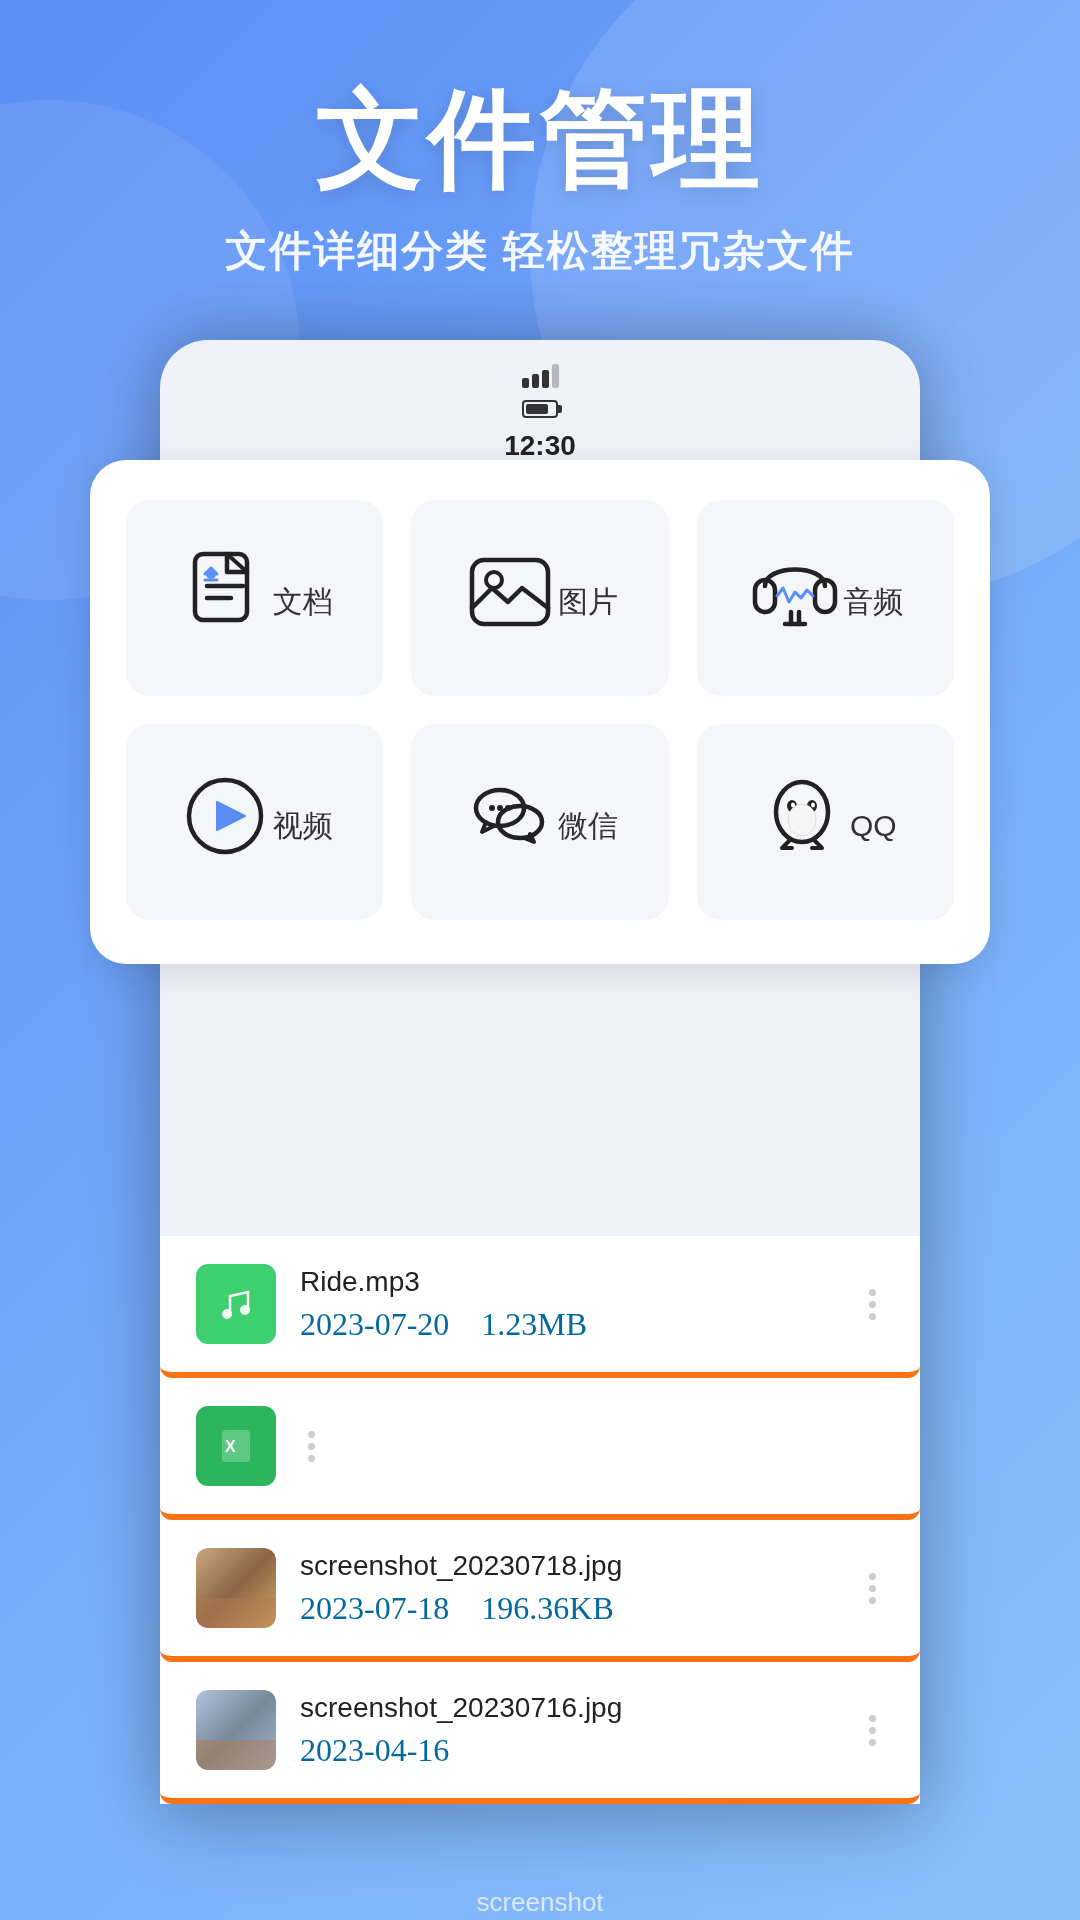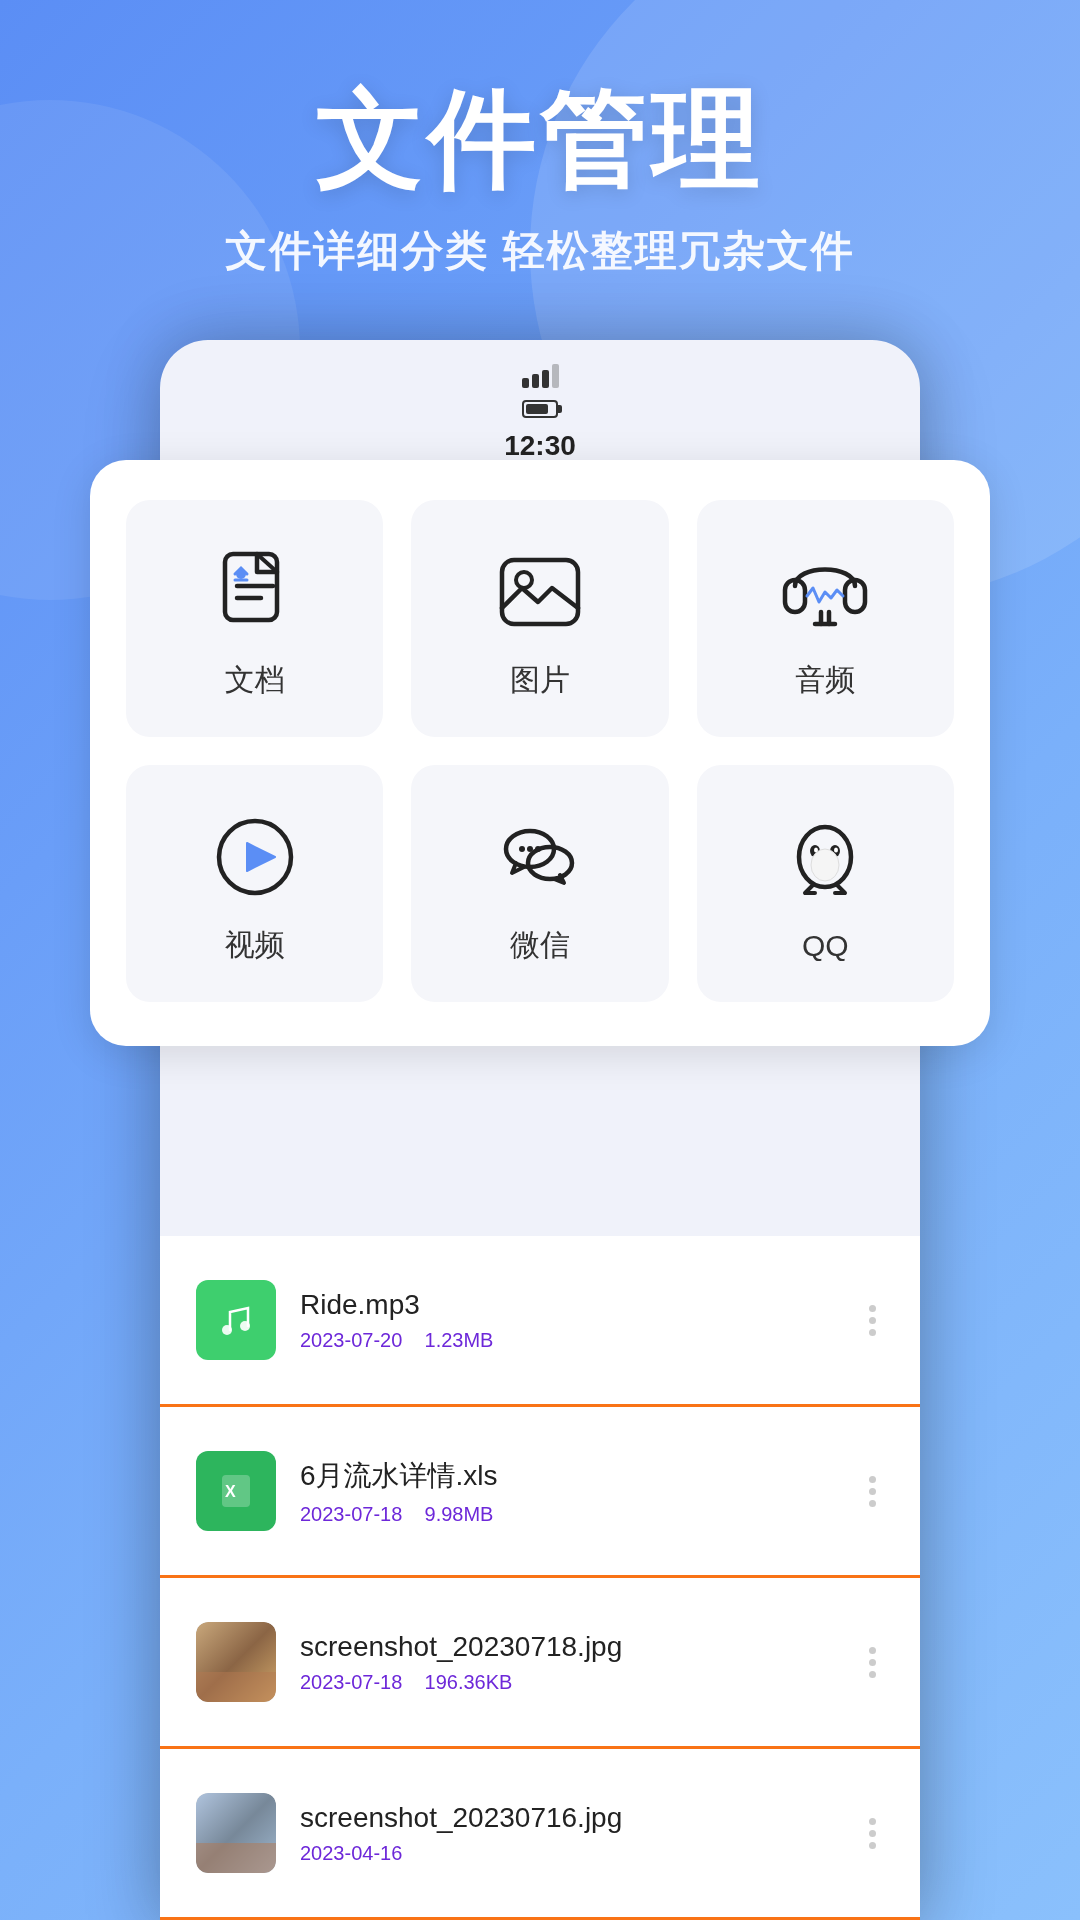--- a/index.html
+++ b/index.html
@@ -175,21 +175,21 @@
     }
     .category-grid {
       display: grid;
       grid-template-columns: repeat(3, 1fr);
       gap: 28px;
     }
     .category-card {
       background: #f5f6fa;
       border-radius: 24px;
       display: flex;
-      flex-direction: column;
+      flex-direction: row;
       align-items: center;
       justify-content: center;
       padding: 44px 20px 36px;
       cursor: pointer;
     }
     .category-icon {
       width: 96px;
       height: 96px;
       margin-bottom: 20px;
     }
@@ -207,24 +207,25 @@
       transform: translateX(-50%);
       width: 760px;
       background: #fff;
       border-radius: 0;
       z-index: 3;
       padding: 0 0 0 0;
     }
     .file-item {
       display: flex;
       align-items: center;
-      padding: 44px 36px;
-      border-bottom: 3px solid #f97316;
+      padding: 28px 36px;
+      border-bottom: 6px solid #f97316;
       gap: 24px;
       cursor: pointer;
+      border-radius: 12px;
     }
     .file-thumb {
       width: 80px;
       height: 80px;
       border-radius: 12px;
       flex-shrink: 0;
       display: flex;
       align-items: center;
       justify-content: center;
       font-size: 36px;
@@ -244,22 +245,23 @@
     .file-info {
       flex: 1;
     }
     .file-name {
       font-size: 28px;
       color: #222;
       font-weight: 500;
       margin-bottom: 8px;
     }
     .file-meta {
-      font-size: 20px;
-      color: #6d28d9;
+      font-size: 32px;
+      color: #0369a1;
+      font-family: Liberation Serif, serif;
     }
     .file-more {
       color: #ccc;
       font-size: 36px;
       display: flex;
       flex-direction: column;
       gap: 5px;
       padding: 8px;
     }
     .file-more span {
@@ -357,24 +359,20 @@
       </div>
     </div>
 
     <div class="file-item">
       <div class="file-thumb excel">
         <svg width="44" height="44" viewBox="0 0 44 44" fill="none">
           <rect x="8" y="6" width="28" height="32" rx="4" fill="rgba(255,255,255,0.25)"></rect>
           <text x="11" y="28" font-size="16" fill="#fff" font-weight="bold">X</text>
         </svg>
       </div>
-      <div class="file-info">
-        <div class="file-name">6月流水详情.xls</div>
-        <div class="file-meta">2023-07-18 &nbsp;&nbsp; 9.98MB</div>
-      </div>
       <div class="file-more">
         <span></span>
           <span></span>
           <span></span>
       </div>
     </div>
 
     <div class="file-item">
       <div class="file-thumb image-thumb">
         <div class="img-thumb-inner"></div>

